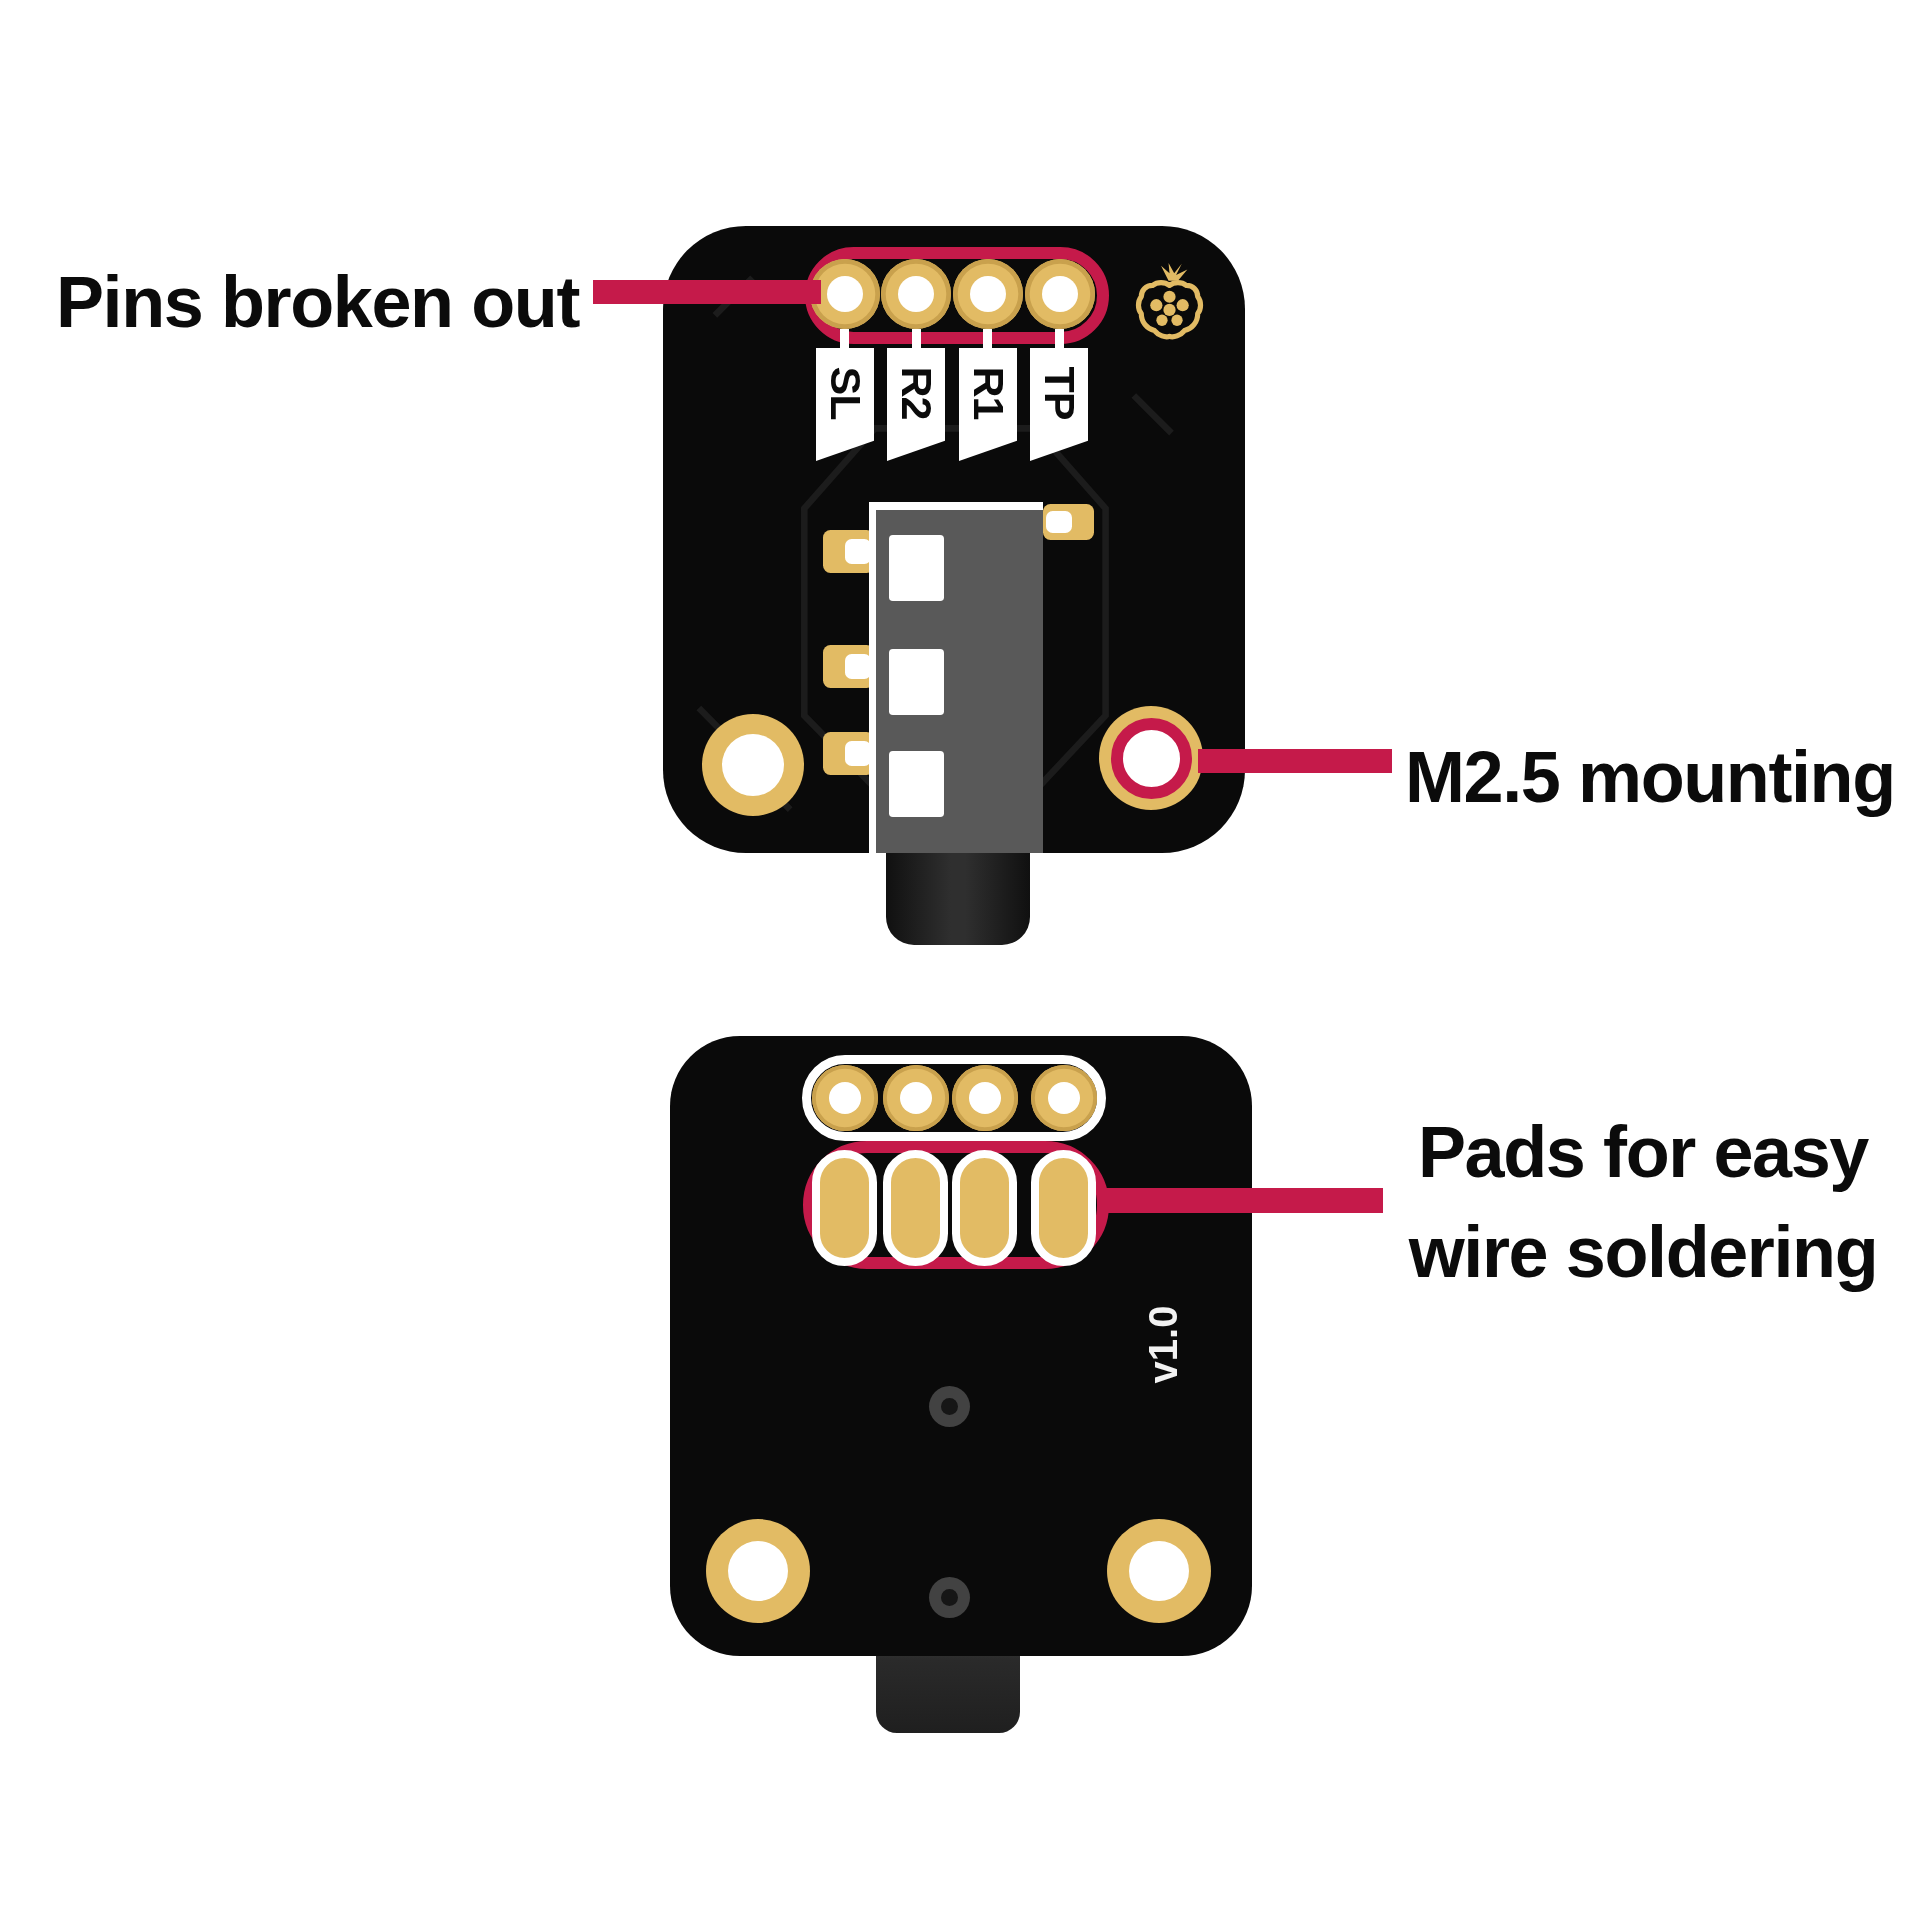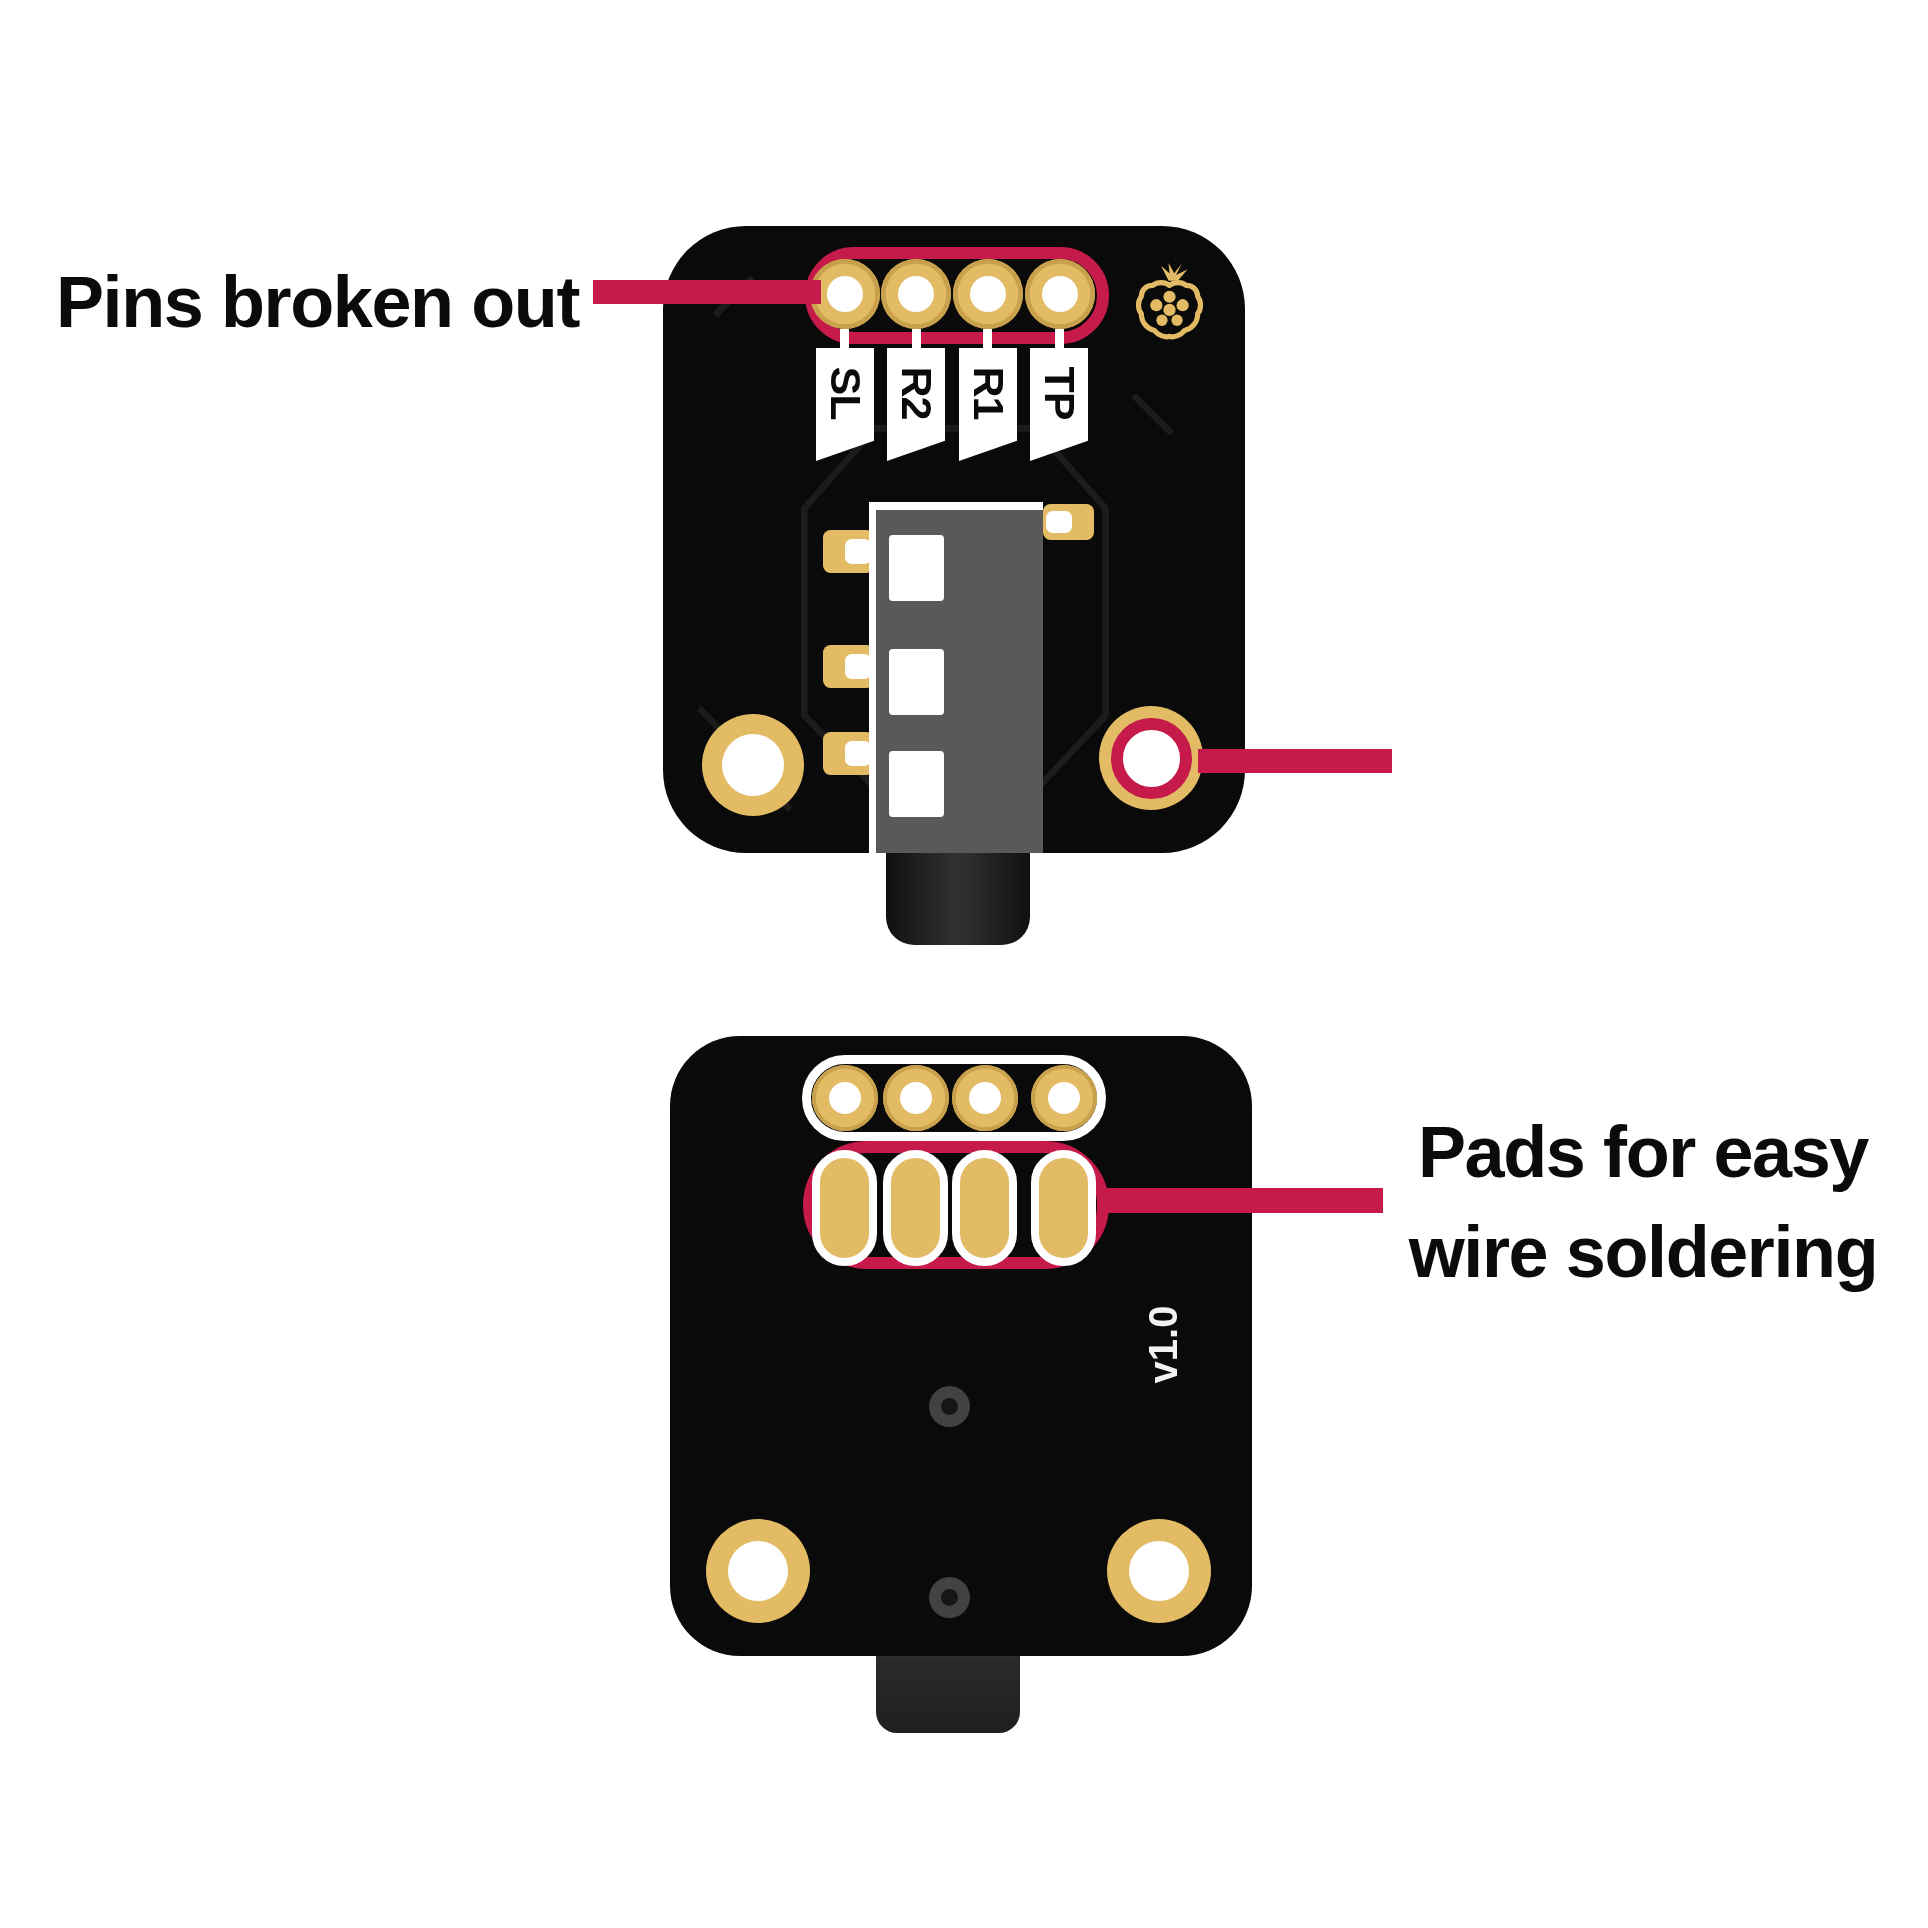--- a/index.html
+++ b/index.html
@@ -150,20 +150,21 @@
 
     <div class="hole" style="left:39px;top:488px;width:102px;height:102px;">
       <div class="hole-center" style="width:62px;height:62px;"></div>
     </div>
     <div class="hole" style="left:436px;top:480px;width:104px;height:104px;">
       <div class="ring-red" style="width:81px;height:81px;"></div>
     </div>
   </div>
 
   <div class="callout-line" style="left:1198px;top:749px;width:194px;height:23.5px;"></div>
+  <div class="callout-text" style="left:1405px;top:727px;">M2.5 mounting</div>
 
   <div class="barrel barrel-back"></div>
 
   <div class="board board-back">
 
     <div class="stadium white" style="left:132px;top:19px;width:286px;height:68px;"></div>
 
     <div class="pin small" style="left:142px;top:29px;">
         <div class="pin-hole"></div>
       </div>

